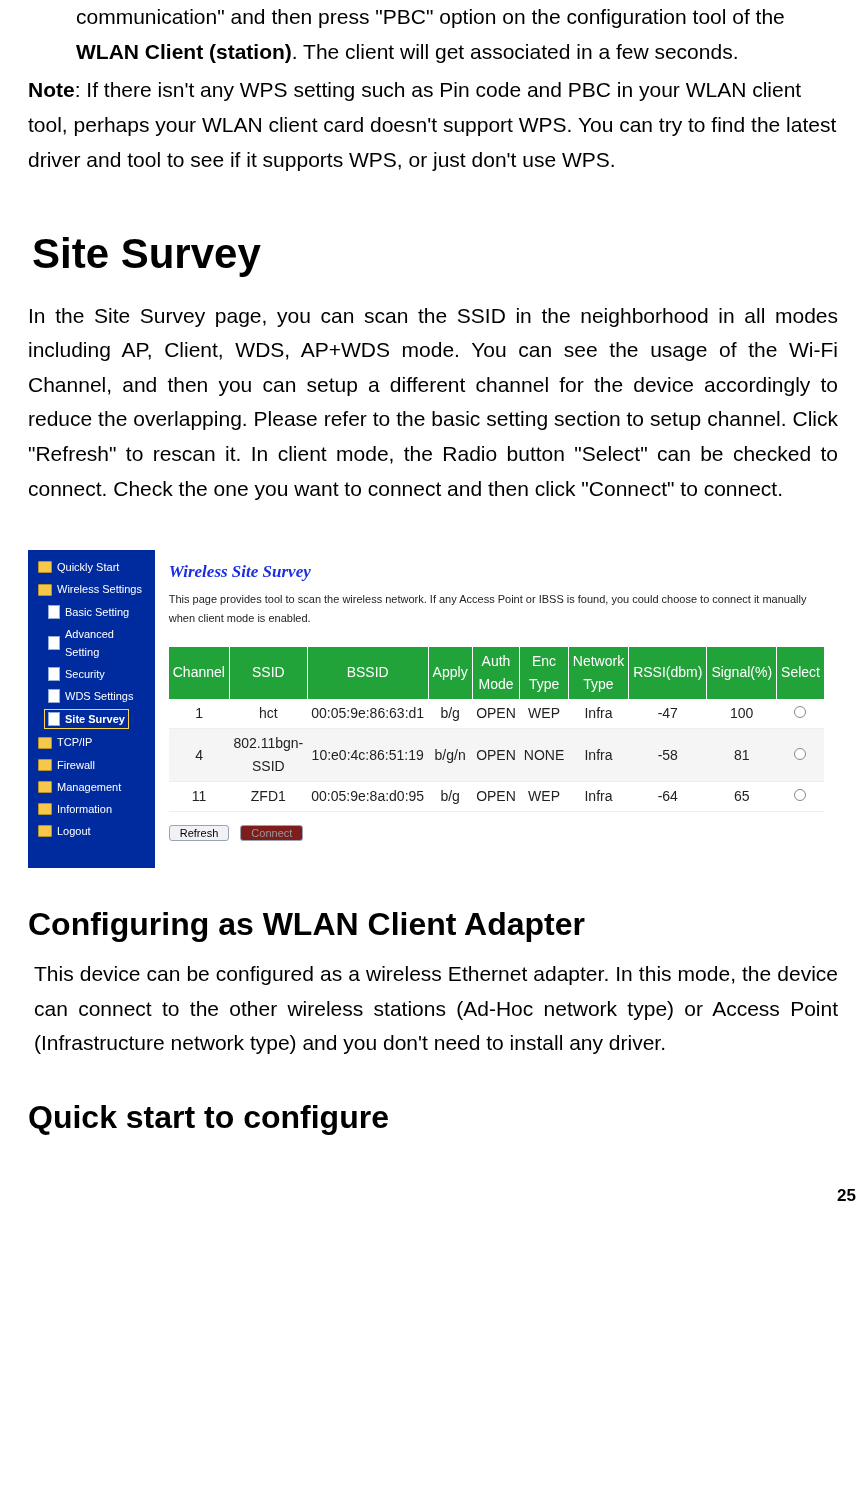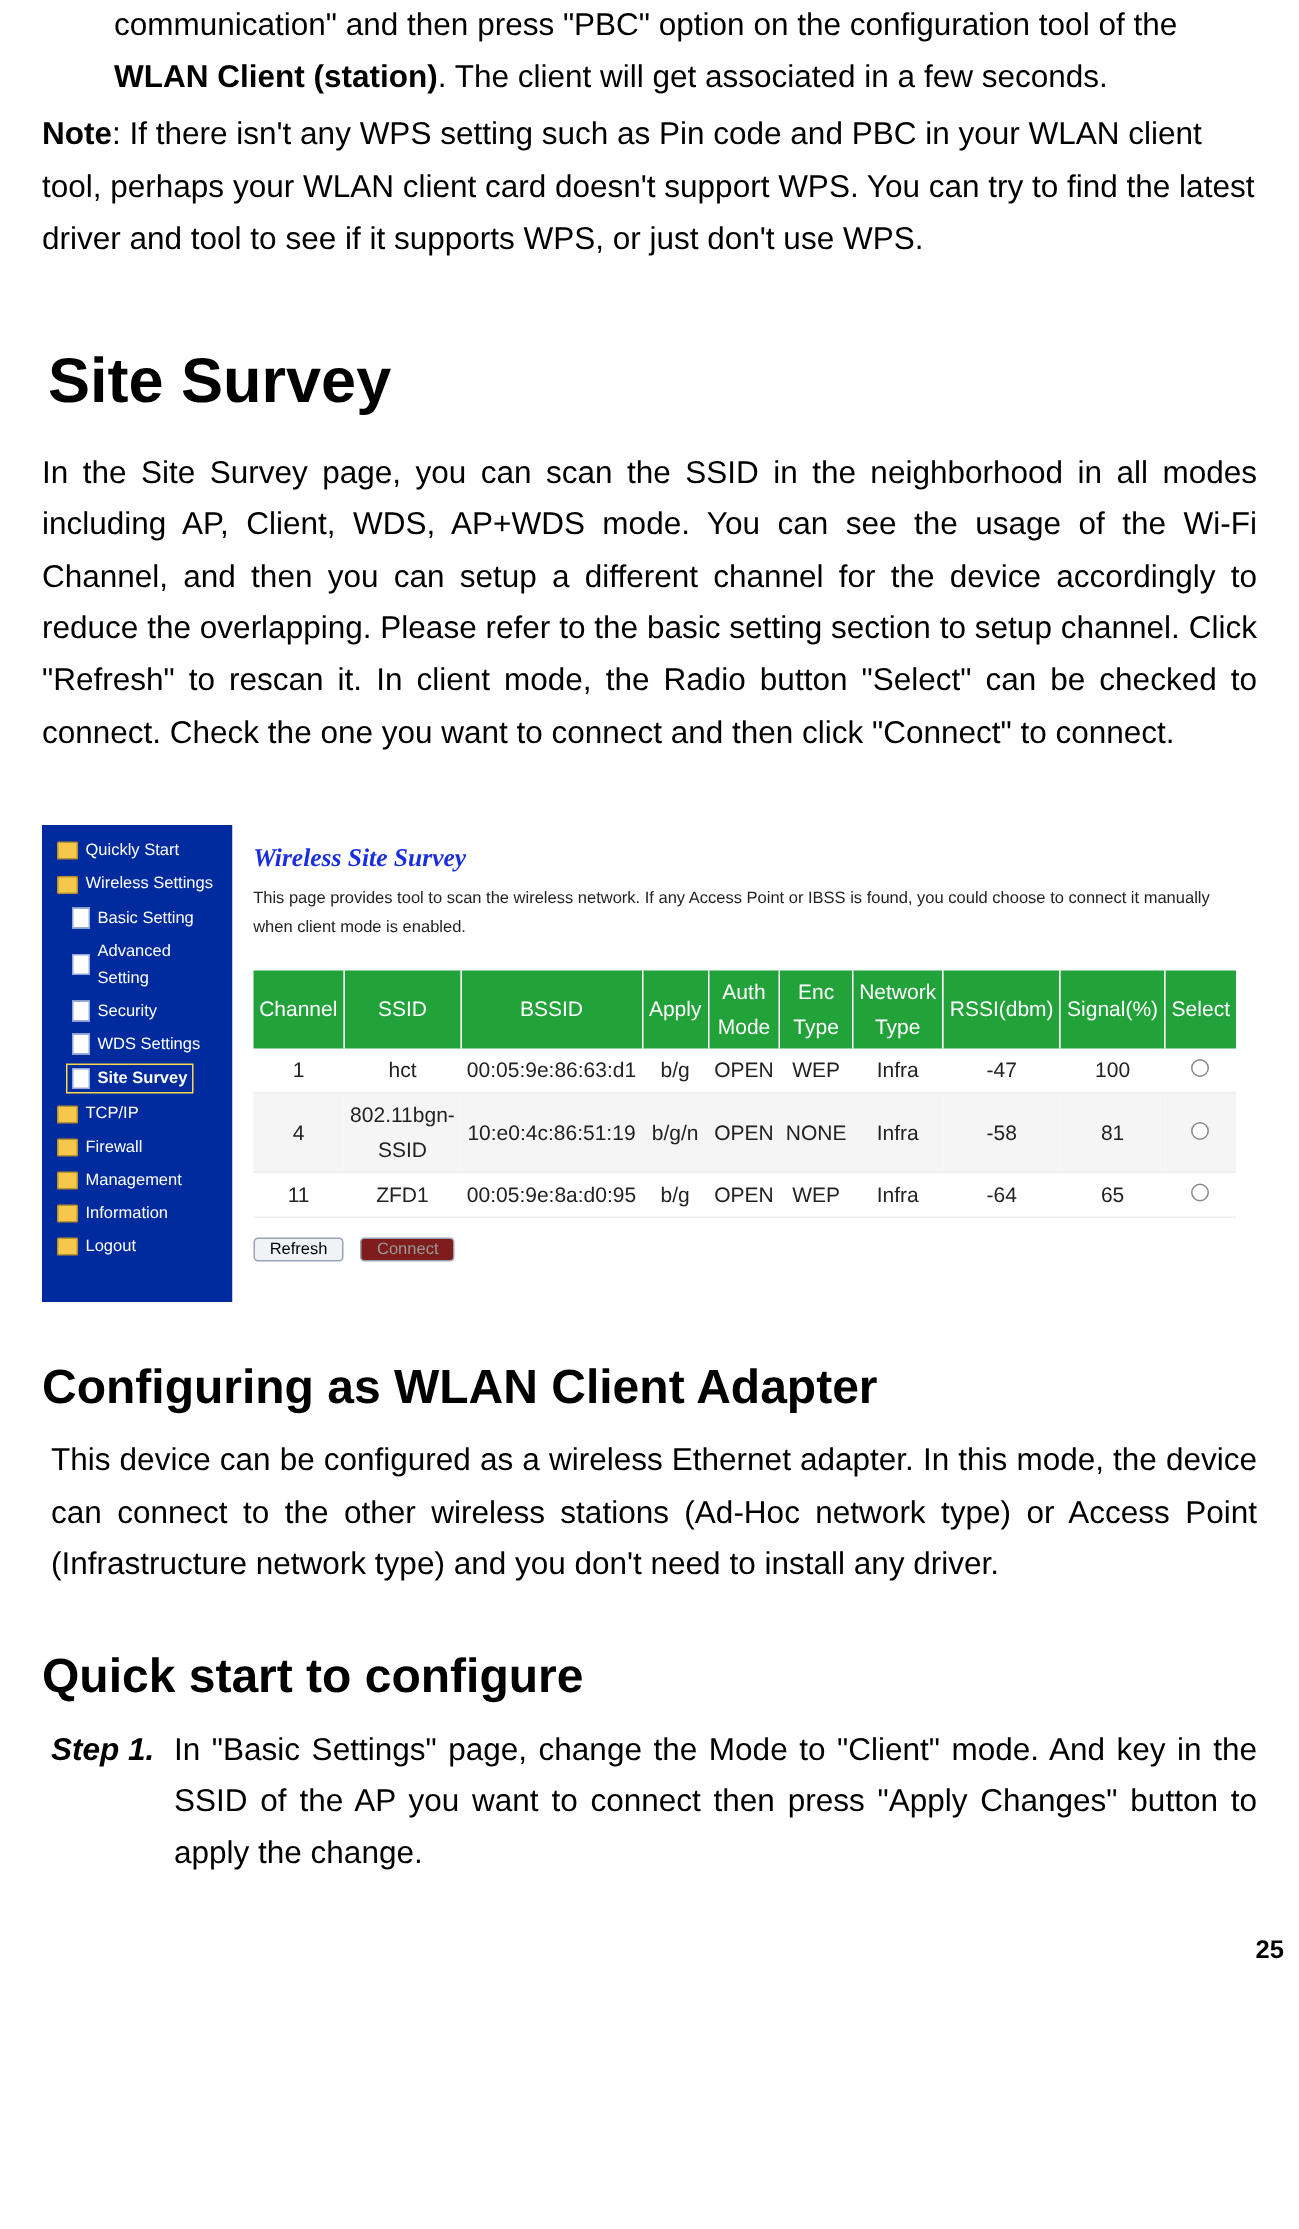--- a/index.html
+++ b/index.html
@@ -260,19 +260,15 @@
         <button class="ui-btn disabled">Connect</button>
       </div>
     </div>
   </div>
 
   <h2 class="med">Configuring as WLAN Client Adapter</h2>
   <p class="indent-just">This device can be configured as a wireless Ethernet adapter. In this mode, the device can connect to the other wireless stations (Ad-Hoc network type) or Access Point (Infrastructure network type) and you don't need to install any driver.</p>
 
   <h2 class="med">Quick start to configure</h2>
 
-  <div class="step-row">
-    <div class="step-label">Step 1.</div>
-    <div class="step-text">In "Basic Settings" page, change the Mode to "Client" mode. And key in the SSID of the AP you want to connect then press "Apply Changes" button to apply the change.</div>
-  </div>
 
 </div>
 <div class="page-num">25</div>
 
 </body></html>

